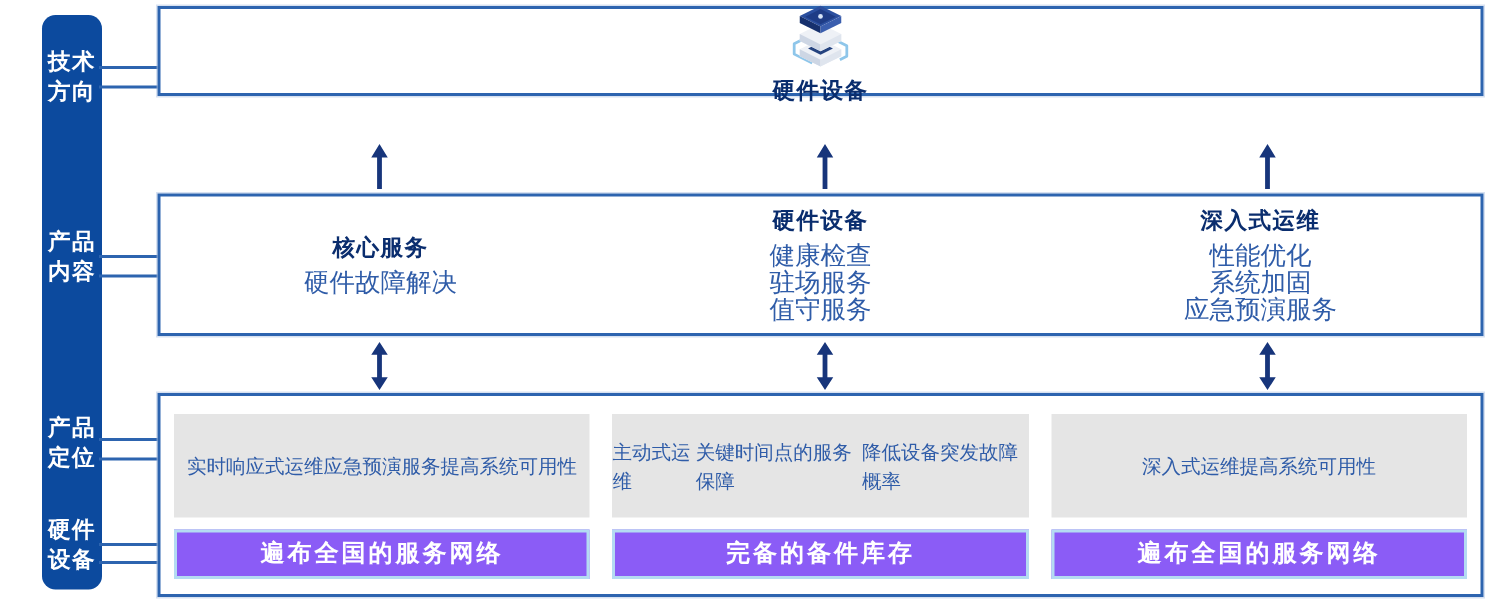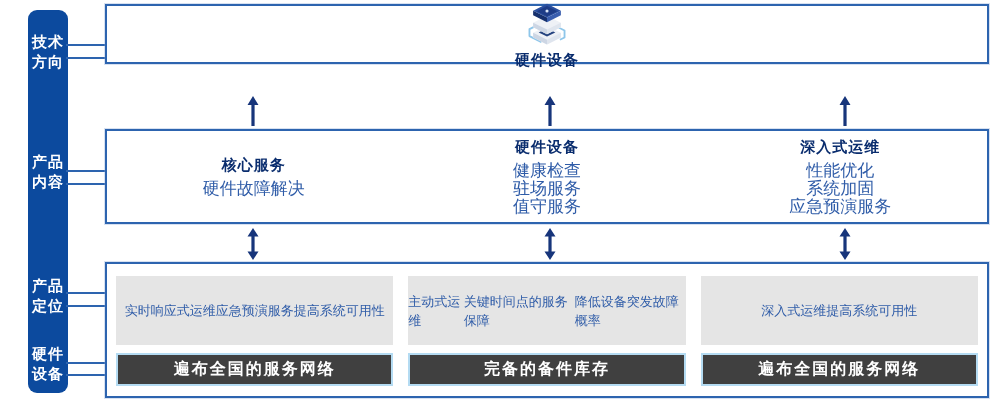--- a/index.html
+++ b/index.html
@@ -39,21 +39,21 @@
   .mitem{font-size:17px;color:#2f5ca8;line-height:18px;}
   
   .bcol{flex:1;display:flex;flex-direction:column;min-width:0;}
   .panel{
     flex:1;background:#e5e5e5;display:flex;flex-direction:row;
     align-items:center;justify-content:center;
   }
   .pline{font-size:13px;color:#2f5ca8;line-height:19px;}
   .banner{
     margin-top:8px;height:33px;box-sizing:border-box;
-    background:#404040;border:2px solid #b4dbf2;
+    background:#8b5cf6;border:2px solid #b4dbf2;
     color:#ffffff;font-weight:bold;font-size:16px;letter-spacing:2px;
     display:flex;align-items:center;justify-content:center;
   }
   
   .arrow{position:absolute;width:14px;line-height:0;}
   .arrow-up{top:96px;}
   .arrow-dbl{top:228px;}
 </style>
 </head>
 <body>

